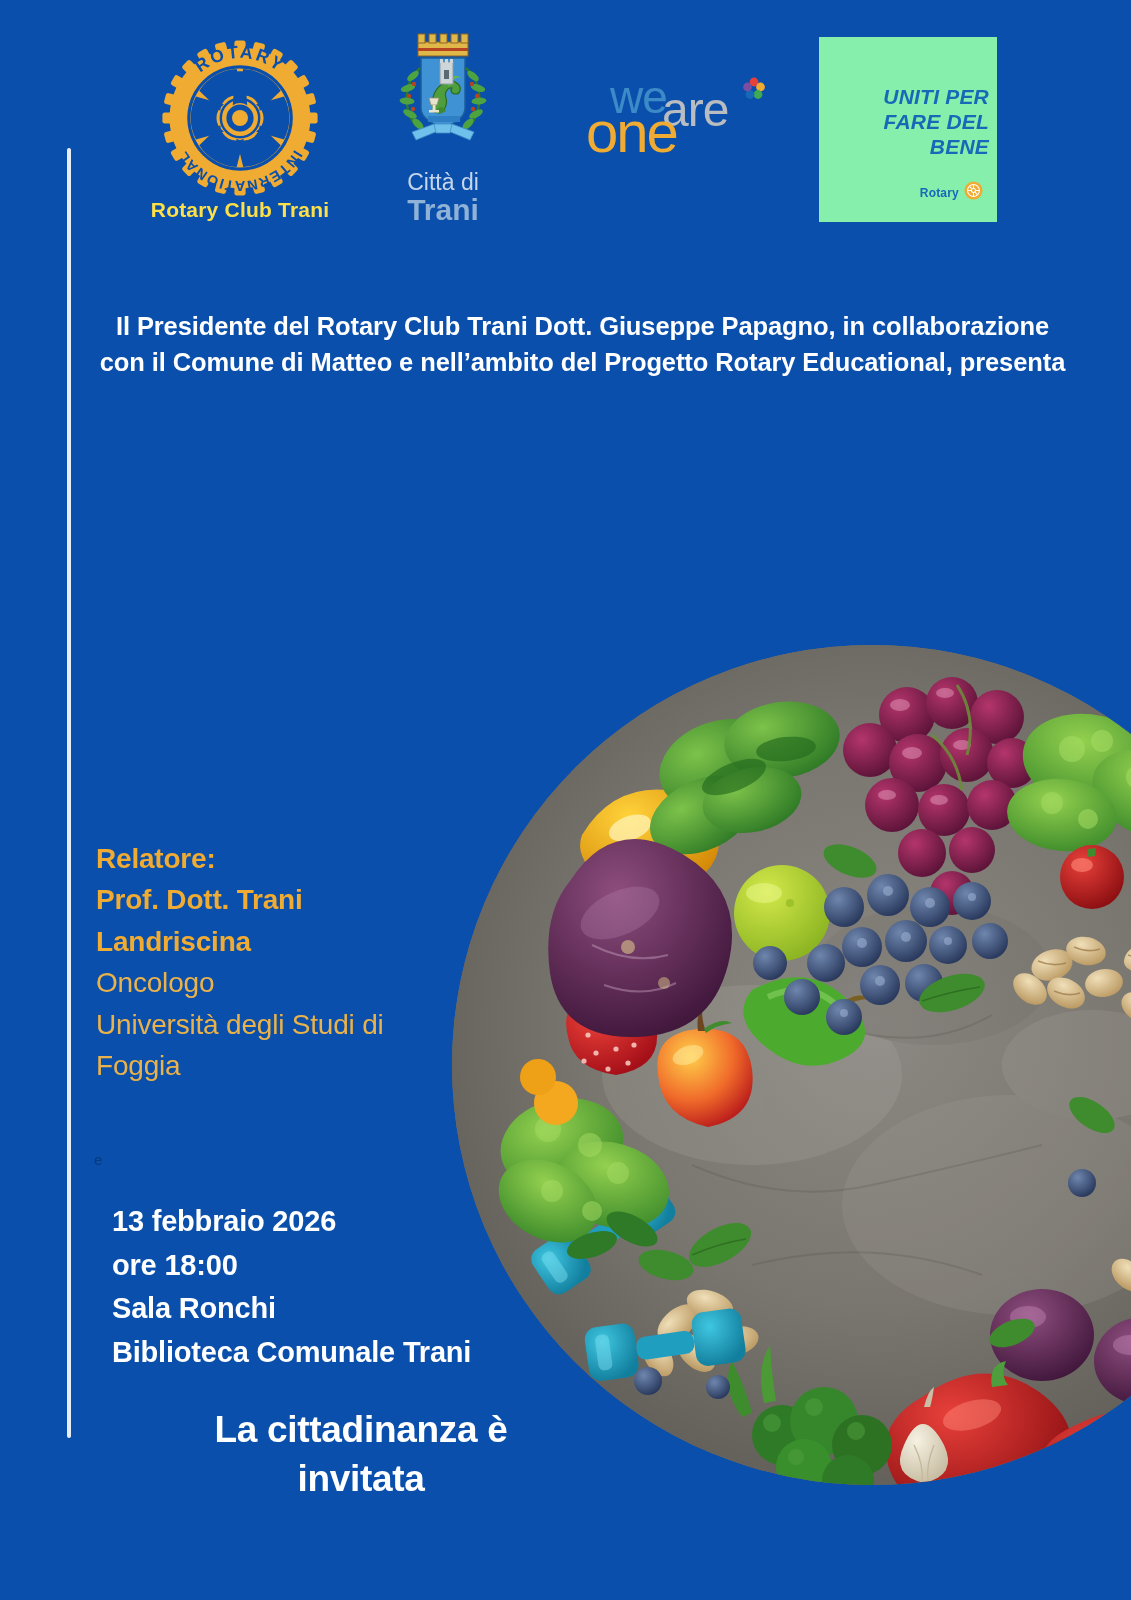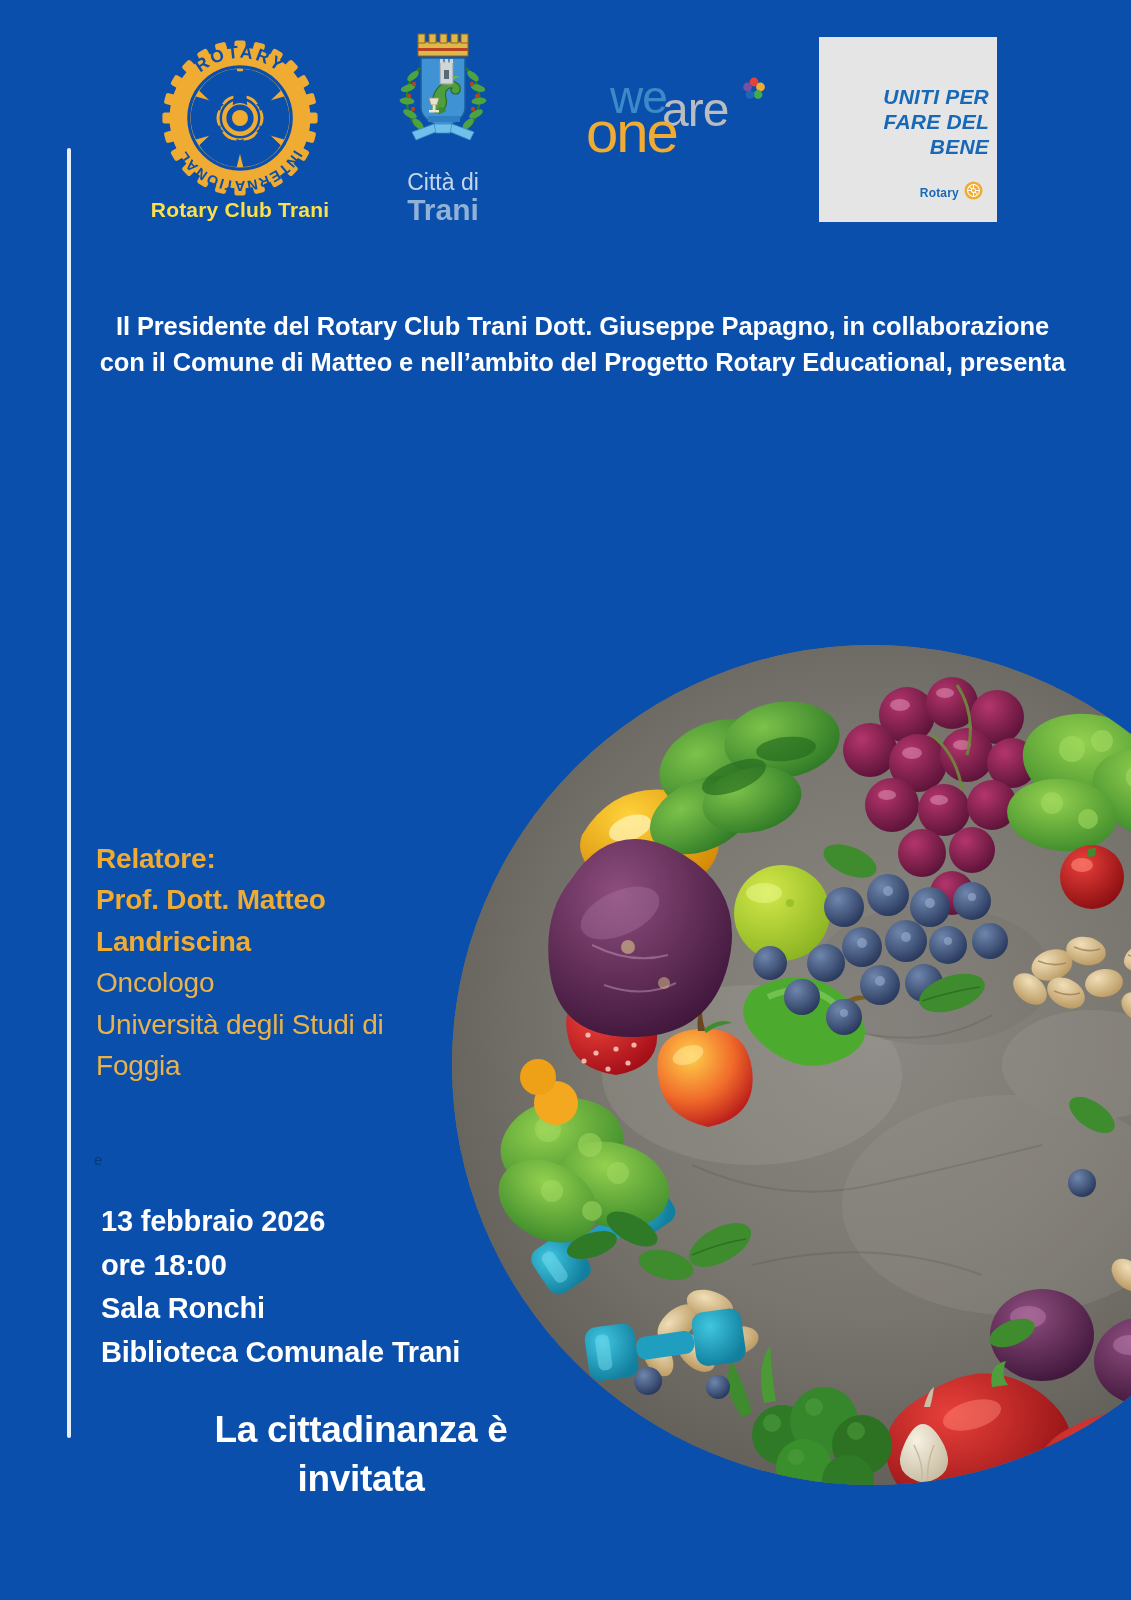--- a/index.html
+++ b/index.html
@@ -84,21 +84,21 @@
     position: absolute; left: 8px; top: 28px;
     font-size: 58px; color: #f0ab32; font-weight: 300; letter-spacing: -2px;
   }
   .wao-dots { position: absolute; left: 163px; top: 6px; width: 26px; height: 26px; }
 
   
   .uniti-card {
     position: absolute;
     left: 819px; top: 37px;
     width: 178px; height: 185px;
-    background: #e5e5e5;
+    background: #86efac;
   }
   .uniti-text {
     position: absolute;
     left: 14px; top: 48px;
     right: 8px;
     color: #1769b8;
     font-weight: bold;
     font-style: italic;
     font-size: 21px;
     line-height: 1.18;
@@ -175,21 +175,21 @@
     position: absolute;
     left: 94px; top: 1152px;
     color: #063a7e;
     font-size: 15px;
     line-height: 1;
   }
 
   
   .details {
     position: absolute;
-    left: 101px; top: 1200px;
+    left: 112px; top: 1200px;
     width: 430px;
     color: #ffffff;
     font-weight: bold;
     font-size: 29px;
     line-height: 1.5;
     letter-spacing: -0.2px;
   }
 
   
   .invite {
@@ -814,21 +814,21 @@
       <g fill="url(#blueb)">
         <circle cx="630" cy="538" r="14"></circle>
         <circle cx="196" cy="736" r="14"></circle>
         <circle cx="266" cy="742" r="12"></circle>
       </g>
     </svg>
   </div>
 
   <div class="speaker">
     <div class="speaker-bold">Relatore:</div>
-    <div class="speaker-bold">Prof. Dott. Matteo</div>
+    <div class="speaker-bold">Prof. Dott. Trani</div>
     <div class="speaker-bold">Landriscina</div>
     <div class="speaker-light">Oncologo</div>
     <div class="speaker-light">Università degli Studi di</div>
     <div class="speaker-light">Foggia</div>
   </div>
   <div class="tiny-mark">e</div>
 
   <div class="details">
     <div>13 febbraio 2026</div>
     <div>ore 18:00</div>

